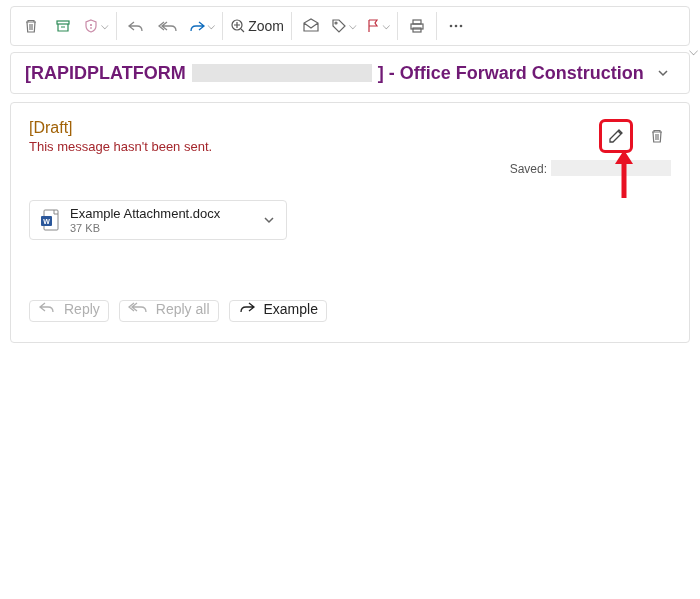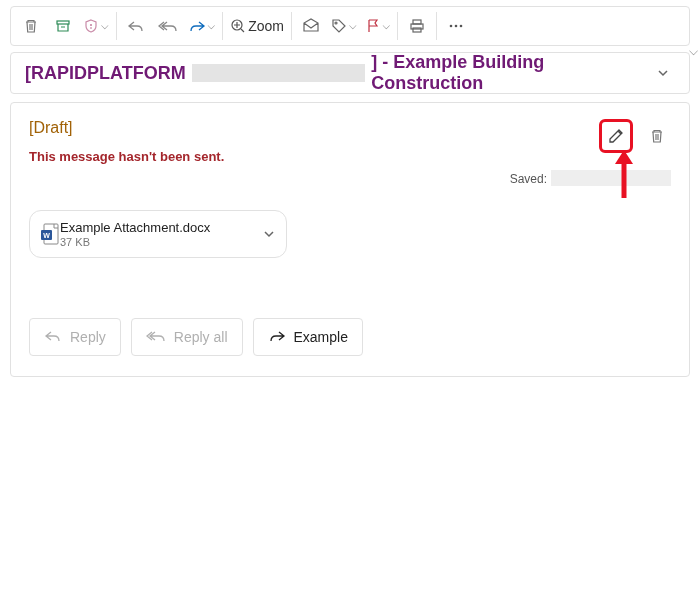--- a/index.html
+++ b/index.html
@@ -98,22 +98,21 @@
   }
   .draft-block { flex:0 0 auto; }
   .draft-label {
     color: #a16207;
     font-size: 16px;
     font-weight: 400;
   }
   .draft-msg {
     color: #a4262c;
     font-size: 13px;
-    margin-top: 12px;
-    font-weight: bold;
+    margin-top: 2px;
   }
   .msg-actions {
     margin-left:auto;
     display:flex;
     align-items:center;
     gap:10px;
   }
   .edit-btn {
     width: 34px;
     height: 34px;
@@ -145,45 +144,46 @@
     color:#555;
     gap:4px;
   }
   .saved-row .redact {
     width:120px;height:16px;background:#eee;display:inline-block;
   }
 
   .attachment {
     margin-top: 24px;
     border: 1px solid #e1e1e1;
-    border-radius: 12px;
+    border-radius: 4px;
     width: 258px;
-    height: 48px;
+    height: 40px;
     display:flex;
     align-items:center;
     padding: 0 10px;
+    gap:10px;
   }
   .file-icon { width:20px;height:22px; }
   .att-text { flex:1; }
   .att-name { font-size:13px; color:#222; }
   .att-size { font-size:11px; color:#777; margin-top:1px;}
   .att-chev { color:#666; cursor:pointer;}
 
   .reply-row {
     margin-top: 60px;
     display:flex;
     gap:10px;
   }
   .reply-btn {
     border:1px solid #e1e1e1;
     border-radius:4px;
-    height:38px;
-    padding: 0 14px;
-    display:flex;
-    align-items:center;
+    height:22px;
+    padding: 0 8px;
+    display:flex;
+    align-items:flex-start;
     gap:8px;
     font-size:14px;
     color:#b0b0b0;
     background:#fff;
     cursor:pointer;
   }
   .reply-btn.active { color:#222; }
   .reply-btn svg { stroke: currentColor; }
 
   .page-chevron {
@@ -278,21 +278,21 @@
       </svg>
   </div>
 </div>
 
 <div class="page-chevron">⌵</div>
 
 <div class="subject-bar">
   <div class="subject-text">
     <span>[RAPIDPLATFORM</span>
     <span class="redact"></span>
-    <span>] - Example Building Construction</span>
+    <span>] - Office Forward Construction</span>
   </div>
   <div class="collapse-btn">
     <svg width="16" height="16" viewBox="0 0 16 16" fill="none" stroke="#666" stroke-width="1.5">
         <path d="M4 6l4 4 4-4"></path>
       </svg>
   </div>
 </div>
 
 <div class="message-card">
   <div class="msg-top">

